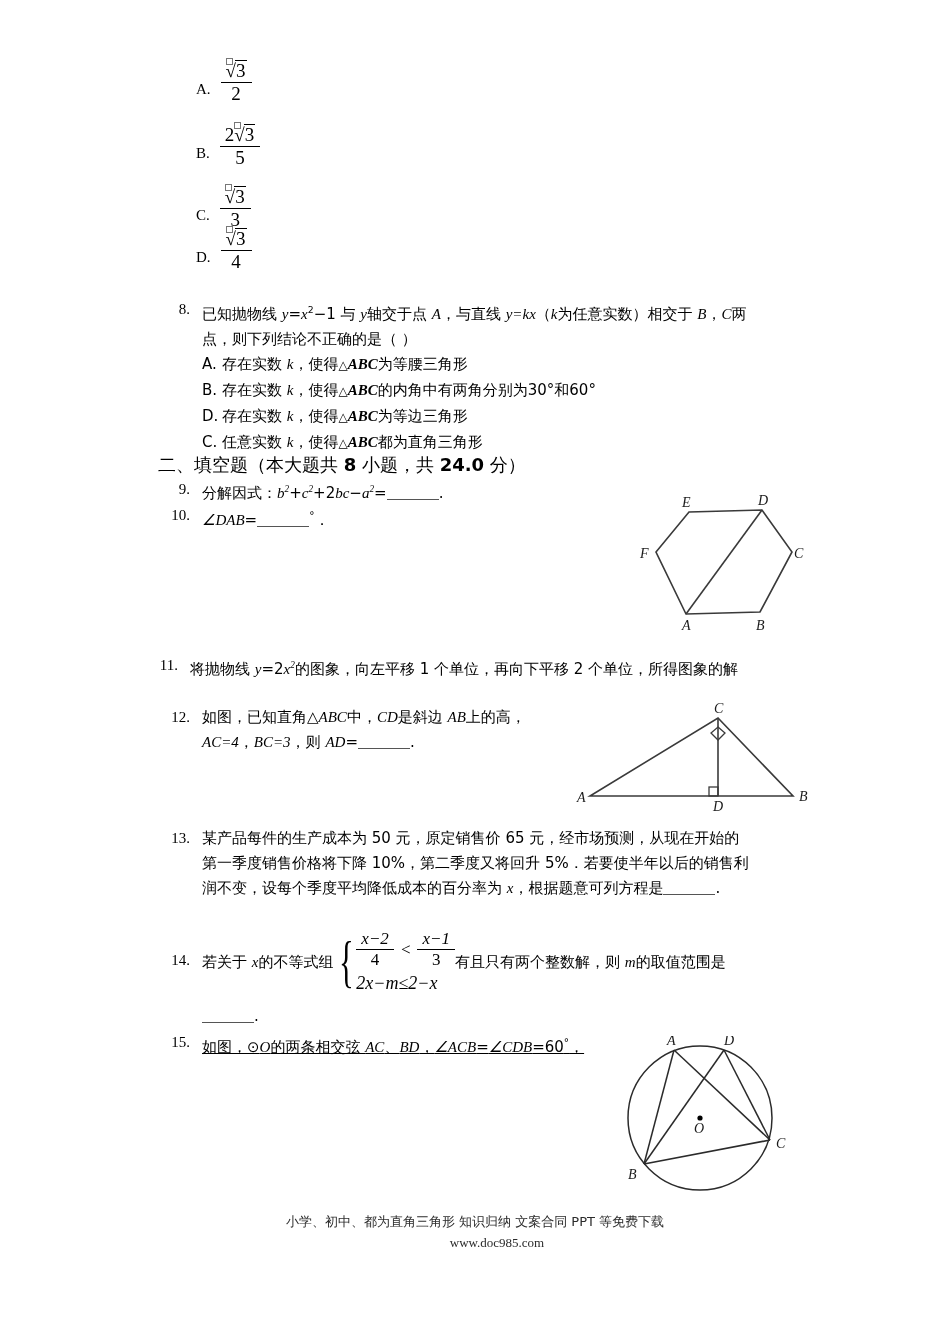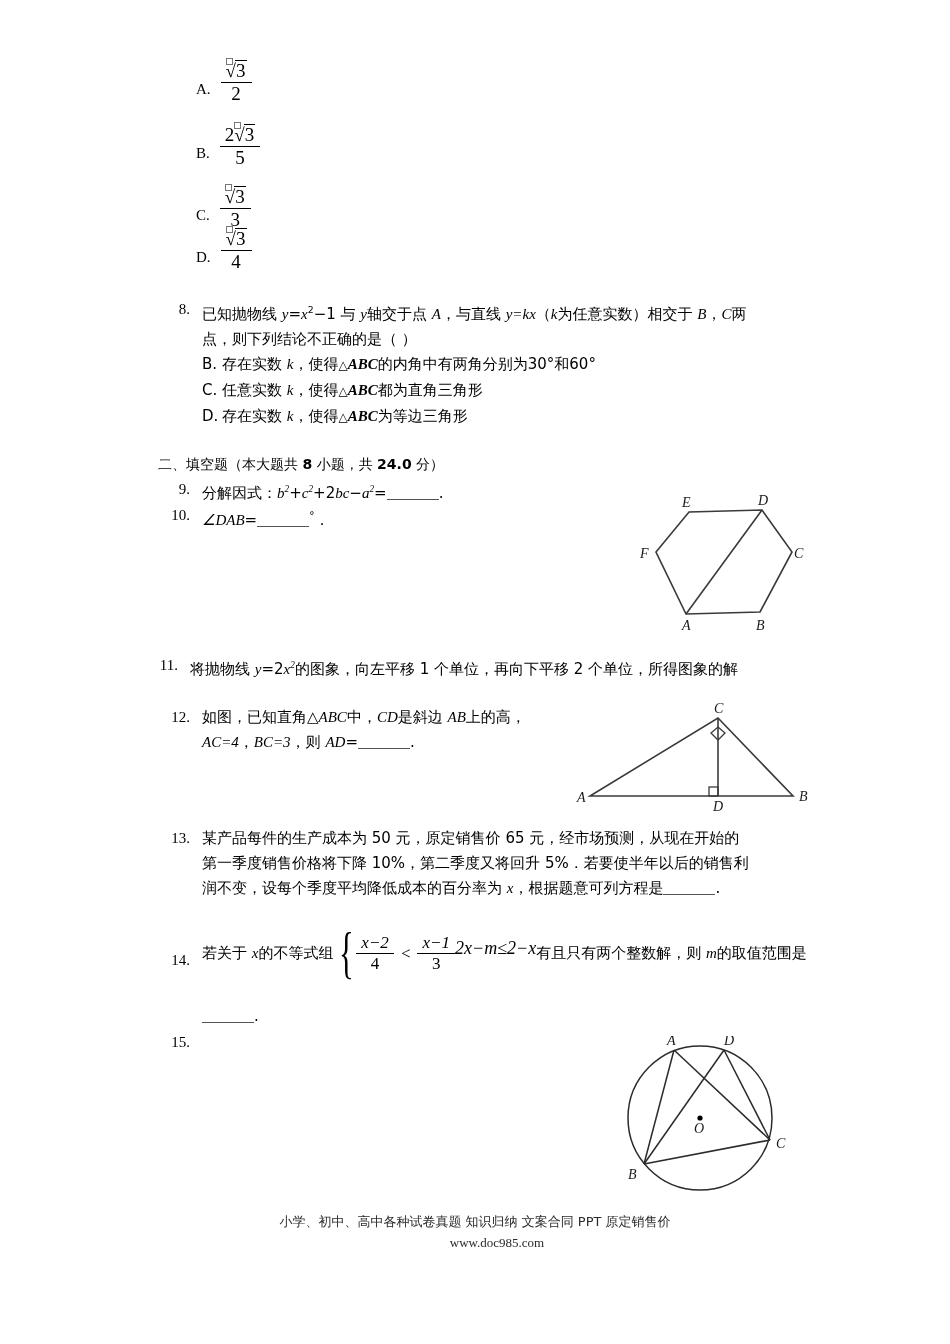--- a/index.html
+++ b/index.html
@@ -113,21 +113,21 @@
     white-space: nowrap;
   }
   .choice .cl {
     display: inline-block;
     width: 20px;
   }
   .tri-sym { font-size: 0.8em; }
 
   .sect {
     position: absolute;
-    font-size: 14px;
+    font-size: 18px;
     line-height: 25px;
   }
 
   
   .fig { position: absolute; }
   .fig svg { display: block; }
   .lbl {
     font-family: "Liberation Serif", serif;
     font-style: italic;
     font-size: 14px;
@@ -142,21 +142,21 @@
   }
   .brace {
     font-size: 56px;
     line-height: 0.85;
     font-family: "Liberation Serif", serif;
     transform: scaleX(0.55);
     margin: 0 -4px 0 0;
   }
   .syslines {
     display: inline-flex;
-    flex-direction: row;
+    flex-direction: column;
     justify-content: center;
     font-size: 17px;
   }
   .sysline1 {
     display: inline-flex;
     align-items: center;
     white-space: nowrap;
   }
   .sysline2 {
     font-size: 18px;
@@ -224,26 +224,27 @@
       <span class="den">4</span>
     </span>
   </div>
 
   <div class="q" style="left:158px; top:297px; width:640px;">
     <span class="qnum">8.</span>
     <div class="qbody">
       <div class="cn"><span>已知抛物线 </span><span class="it">y</span><span>=</span><span class="it">x</span><span class="sup">2</span><span>−1 与 </span><span class="it">y</span><span>轴交于点 </span><span class="it">A</span><span>，与直线 </span><span class="it">y=kx</span><span>（</span><span class="it">k</span><span>为任意实数）相交于 </span><span class="it">B</span><span>，</span><span class="it">C</span><span>两</span></div>
       <div class="cn">点，则下列结论不正确的是（        ）</div>
 
+      <div class="choice cn"><span class="cl">A.</span><span>存在实数 </span><span class="it">k</span><span>，使得</span><span class="tri-sym">△</span><span class="it bd">ABC</span><span>为等腰三角形</span></div>
 
       <div class="choice cn"><span class="cl">B.</span><span>存在实数 </span><span class="it">k</span><span>，使得</span><span class="tri-sym">△</span><span class="it bd">ABC</span><span>的内角中有两角分别为30°和60°</span></div>
 
+      <div class="choice cn"><span class="cl">D.</span><span>存在实数 </span><span class="it">k</span><span>，使得</span><span class="tri-sym">△</span><span class="it bd">ABC</span><span>为等边三角形</span></div>
+
       <div class="choice cn"><span class="cl">C.</span><span>任意实数 </span><span class="it">k</span><span>，使得</span><span class="tri-sym">△</span><span class="it bd">ABC</span><span>都为直角三角形</span></div>
-
-      <div class="choice cn"><span class="cl">D.</span><span>存在实数 </span><span class="it">k</span><span>，使得</span><span class="tri-sym">△</span><span class="it bd">ABC</span><span>为等边三角形</span></div>
     </div>
   </div>
 
   <div class="sect cn" style="left:158px; top:452px;"><span>二、填空题（本大题共 </span><span class="bd">8</span><span> 小题，共 </span><span class="bd">24.0</span><span> 分）</span></div>
 
   <div class="q" style="left:158px; top:477px; width:600px;">
     <span class="qnum">9.</span>
     <div class="qbody cn"><span>分解因式：</span><span class="it">b</span><span class="sup it">2</span><span>+</span><span class="it">c</span><span class="sup it">2</span><span>+2</span><span class="it">bc</span><span>−</span><span class="it">a</span><span class="sup it">2</span><span>=</span><span class="blank"></span><span>.</span></div>
   </div>
 
@@ -334,20 +335,21 @@
         </span>
         <span class="cn"><span> 有且只有两个整数解，则 </span><span class="it">m</span><span>的取值范围是</span></span>
       </div>
     </div>
   </div>
   <div class="cn" style="position:absolute; left:202px; top:1007px; font-size:15px;"><span class="blank"></span><span>.</span></div>
 
   <div class="q" style="left:158px; top:1030px; width:470px;text-decoration:underline;">
     <span class="qnum">15.</span>
     <div class="qbody">
+      <div class="cn"><span>如图，⊙</span><span class="it">O</span><span>的两条相交弦 </span><span class="it">AC</span><span>、</span><span class="it">BD</span><span>，</span><span class="it">∠ACB</span><span>=</span><span class="it">∠CDB</span><span>=60</span><span class="deg">°</span><span>，</span></div>
     </div>
   </div>
 
   <div class="fig" style="left:612px; top:1036px;">
     <svg width="190" height="165" viewBox="0 0 190 165">
 
       <circle cx="88" cy="82" r="72" fill="none" stroke="#2b2b2b" stroke-width="1.5"></circle>
 
       <line x1="62" y1="14" x2="158" y2="104" stroke="#2b2b2b" stroke-width="1.5"></line>
       <line x1="32" y1="128" x2="112" y2="14" stroke="#2b2b2b" stroke-width="1.5"></line>
@@ -356,16 +358,16 @@
       <line x1="112" y1="14" x2="158" y2="104" stroke="#2b2b2b" stroke-width="1.5"></line>
       <circle cx="88" cy="82" r="2.6" fill="#000"></circle>
       <text class="lbl" x="55" y="9">A</text>
       <text class="lbl" x="112" y="9">D</text>
       <text class="lbl" x="16" y="143">B</text>
       <text class="lbl" x="164" y="112">C</text>
       <text class="lbl" x="82" y="97">O</text>
     </svg>
   </div>
 
-  <div class="footer cn" style="top:1211px;">小学、初中、高中各种试卷真题  知识归纳  文案合同  PPT 原定销售价</div>
+  <div class="footer cn" style="top:1211px;">小学、初中、都为直角三角形  知识归纳  文案合同  PPT 等免费下载</div>
   <div class="footer" style="top:1232px; font-weight:normal; font-size:13px;padding-left:22px;">www.doc985.com</div>
 
 </div>
 
 </body></html>

